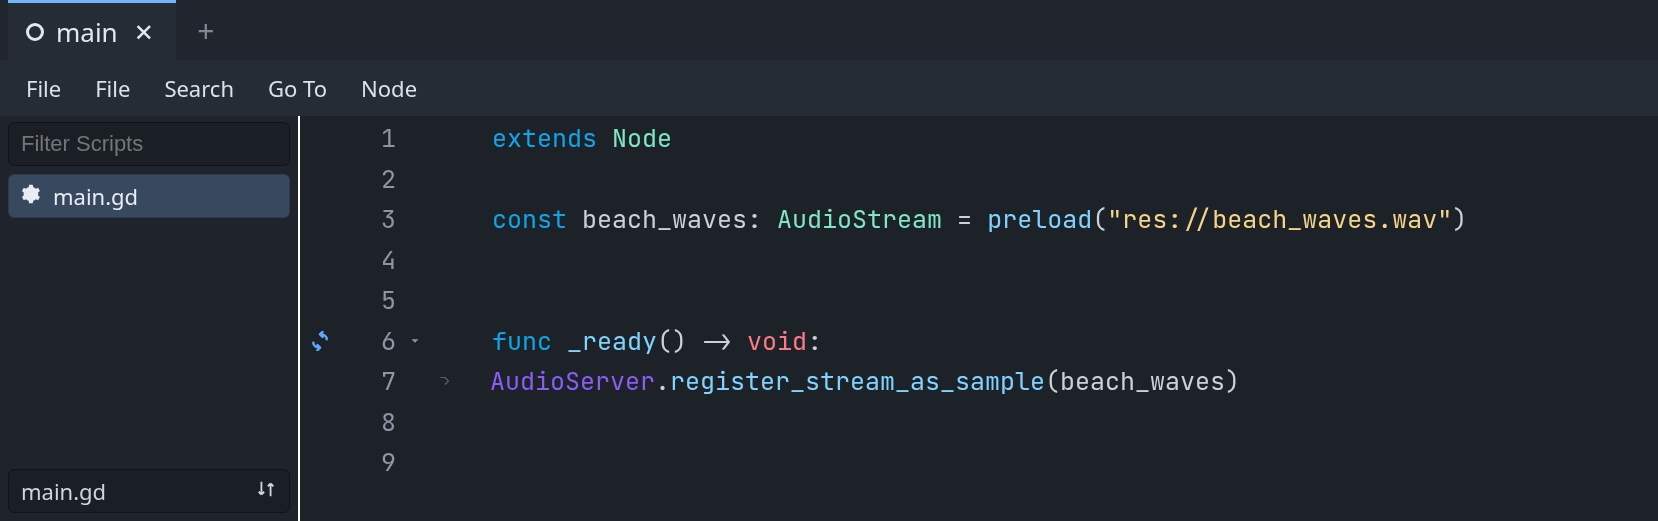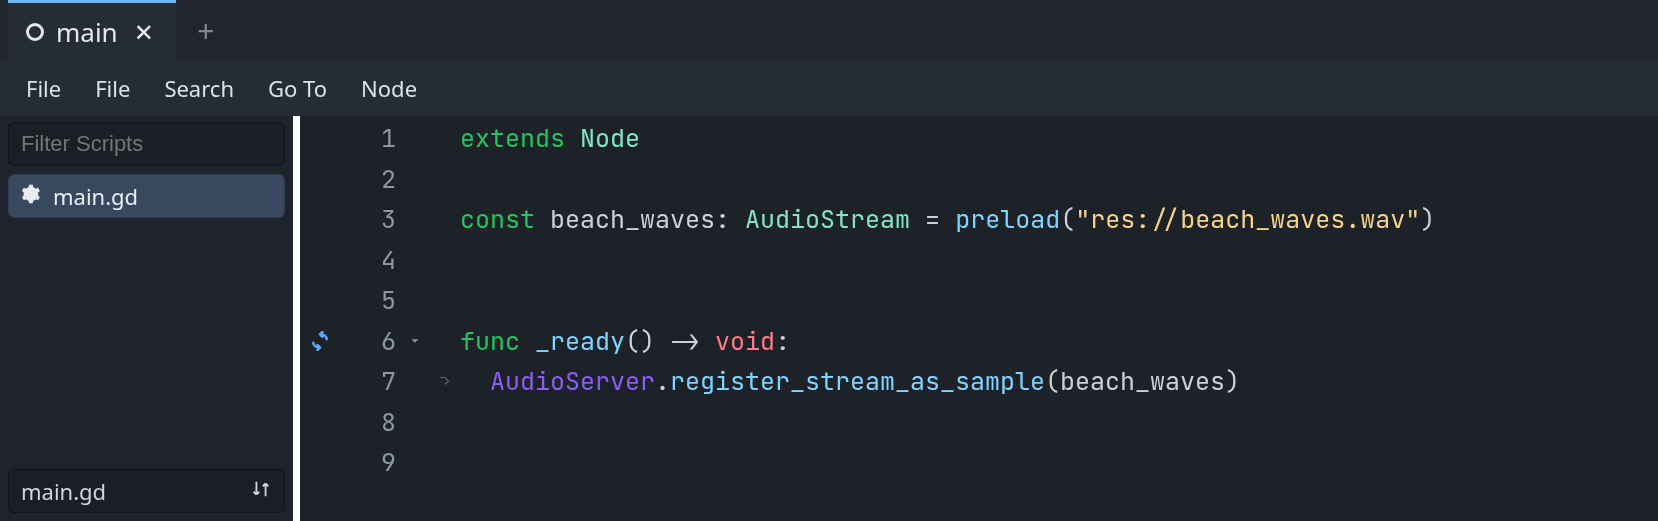--- a/index.html
+++ b/index.html
@@ -49,21 +49,21 @@
     height:56px; padding-left:26px;
     background:#262c36; font-size:22px; color:#dbe2ea;
   }
   .menubar span { cursor:pointer; }
   
   .split {
     display:flex; height:calc(100% - 116px);
   }
   .sidebar {
     width:300px; display:flex; flex-direction:column;
-    background:#1f242c; border-right:7px solid #ffffff;
+    background:#1f242c; border-right:2px solid #ffffff;
     padding:6px 8px 0 8px;
   }
   .filterbox {
     display:flex; align-items:center; justify-content:space-between;
     background:#1a1f26; border:1px solid #10141a; border-radius:6px;
     height:44px; padding:0 12px; margin-bottom:8px;
   }
   .filterbox input {
     flex:1; background:transparent; border:none; outline:none;
     color:#9ba4ad; font-size:22px;
@@ -102,21 +102,21 @@
     width:30px; display:flex; align-items:center; justify-content:center;
     color:#8c97a3;
   }
   .indentguide {
     width:30px; display:flex; align-items:center; justify-content:center;
     color:#5a6470;
   }
   .codecol { flex:1; white-space:pre; color:#c9d1d9; }
   .row { display:flex; height:40.5px; align-items:center; }
   
-  .kw   { color:#22c55e; }
+  .kw   { color:#0ea5e9;margin-left:32px; }
   .type { color:#7fe7c4; }     
   .fn   { color:#7fd3ff; }     
   .cls  { color:#8b5cf6; }     
   .str  { color:#f5d487; }
   .id   { color:#c9d1d9; }
   .punct{ color:#c9d1d9; }
   .void { color:#ff7a85;margin-top:7px; }
   .preload{ color:#7fd3ff; }
 </style>
 </head>

